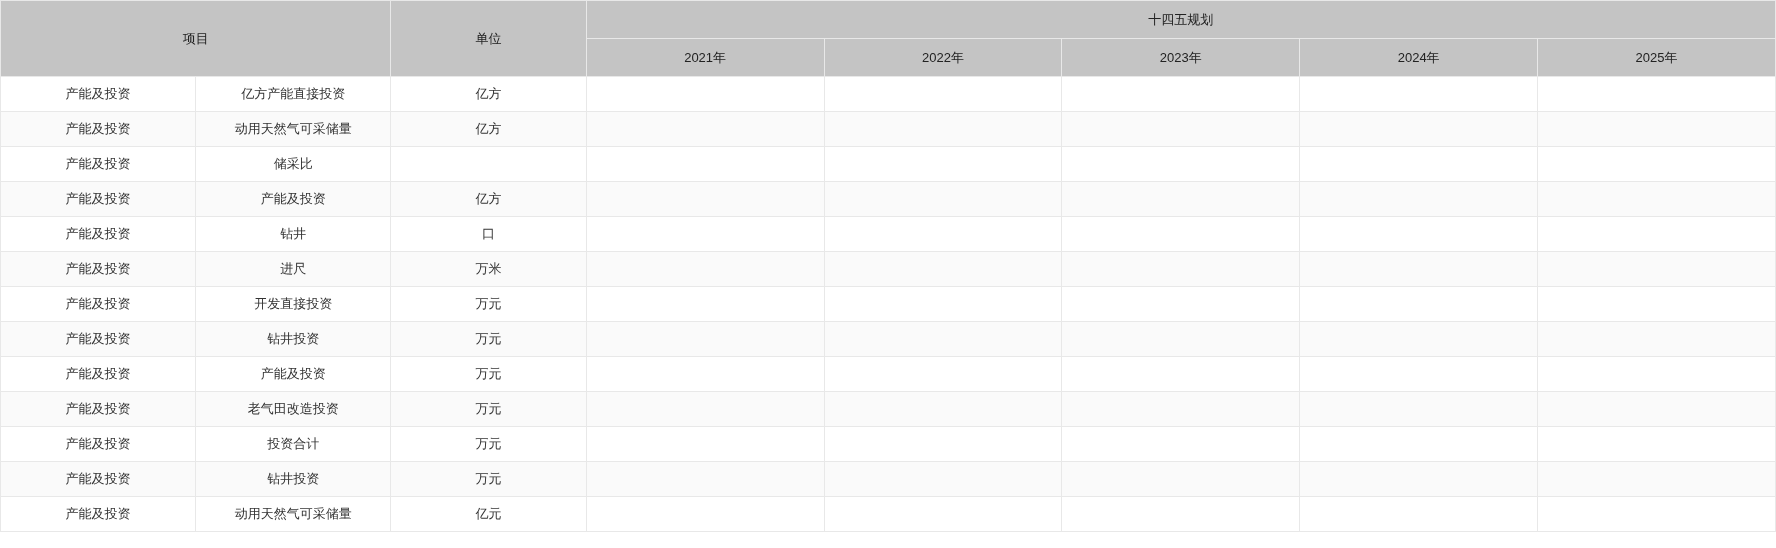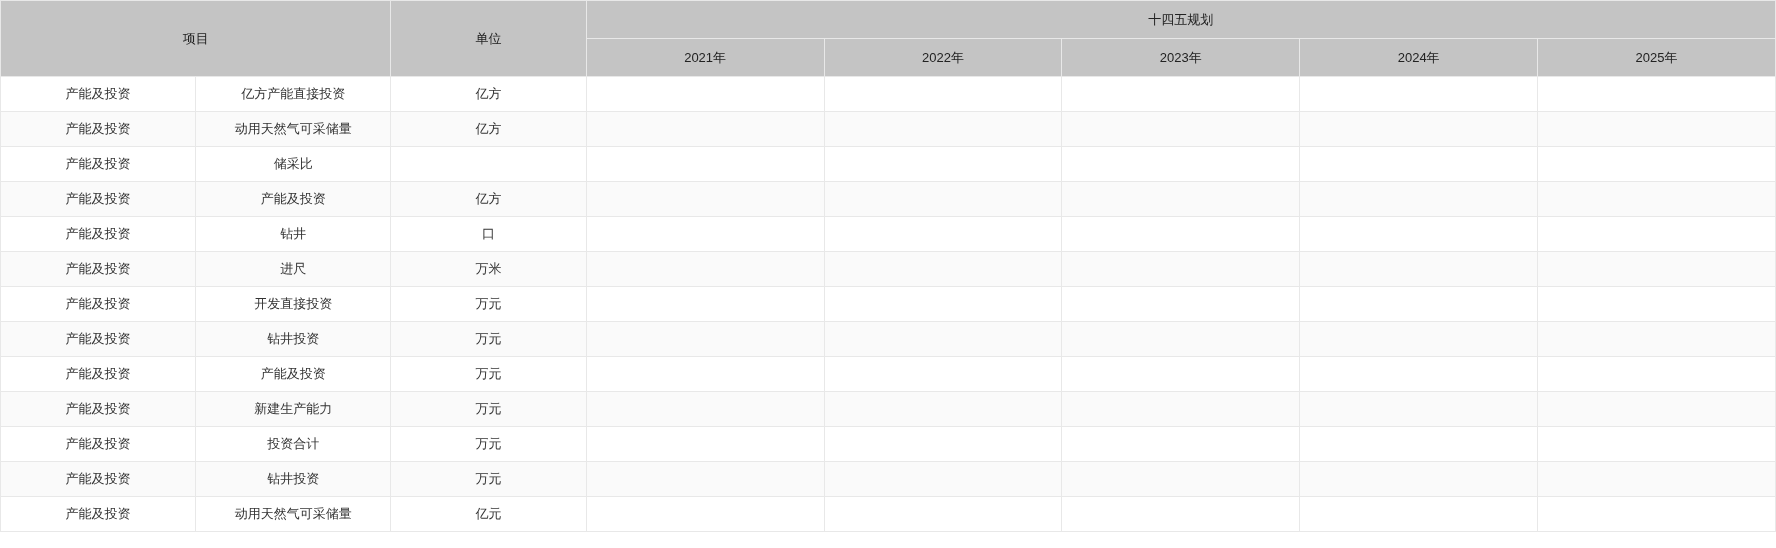--- a/index.html
+++ b/index.html
@@ -159,21 +159,21 @@
         <td>产能及投资</td>
         <td>万元</td>
         <td></td>
         <td></td>
         <td></td>
         <td></td>
         <td></td>
       </tr>
       <tr>
         <td>产能及投资</td>
-        <td>新建生产能力</td>
+        <td>老气田改造投资</td>
         <td>万元</td>
         <td></td>
         <td></td>
         <td></td>
         <td></td>
         <td></td>
       </tr>
       <tr>
         <td>产能及投资</td>
         <td>投资合计</td>

